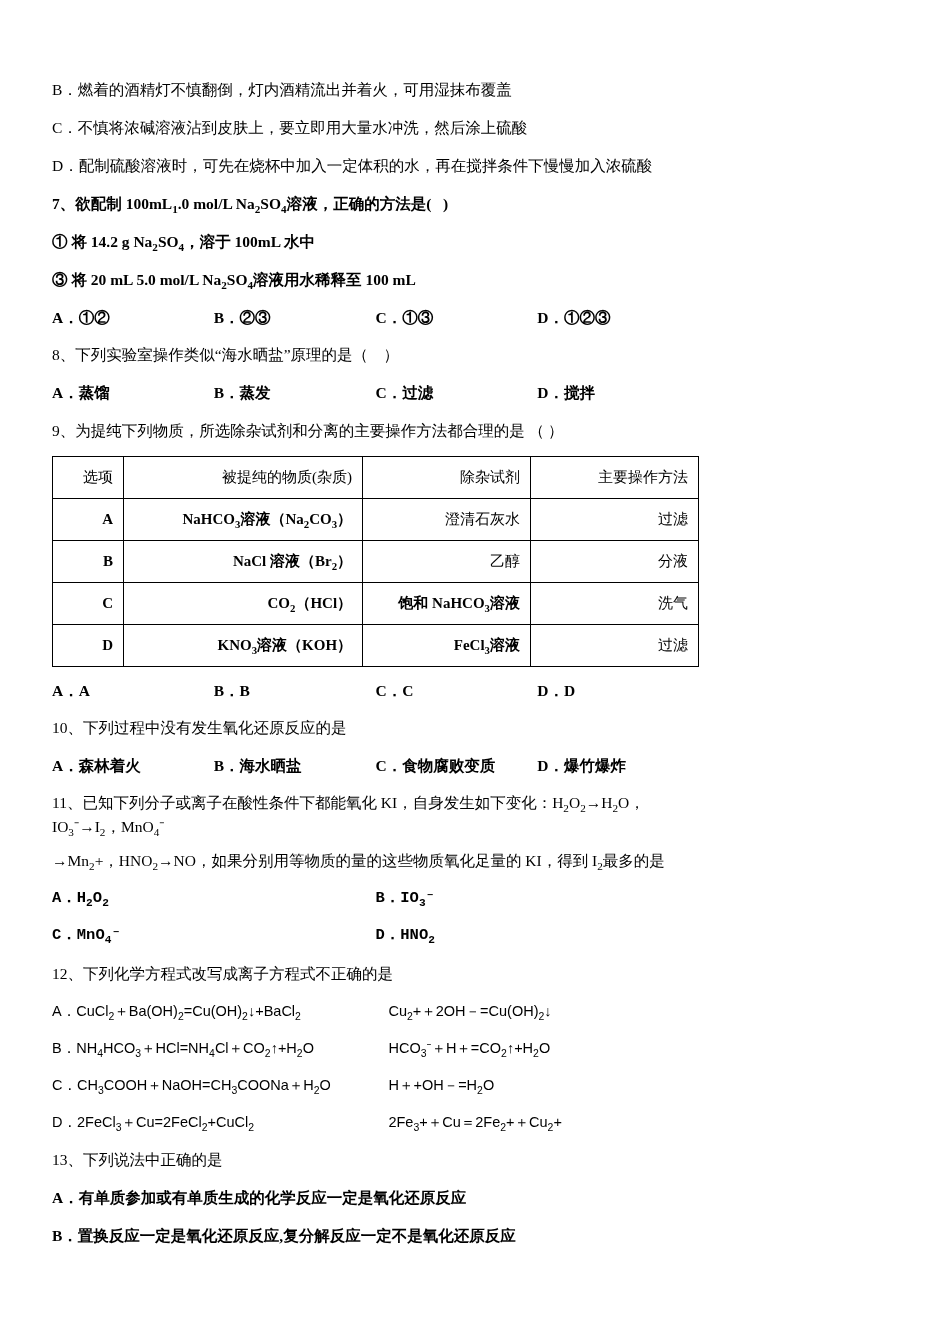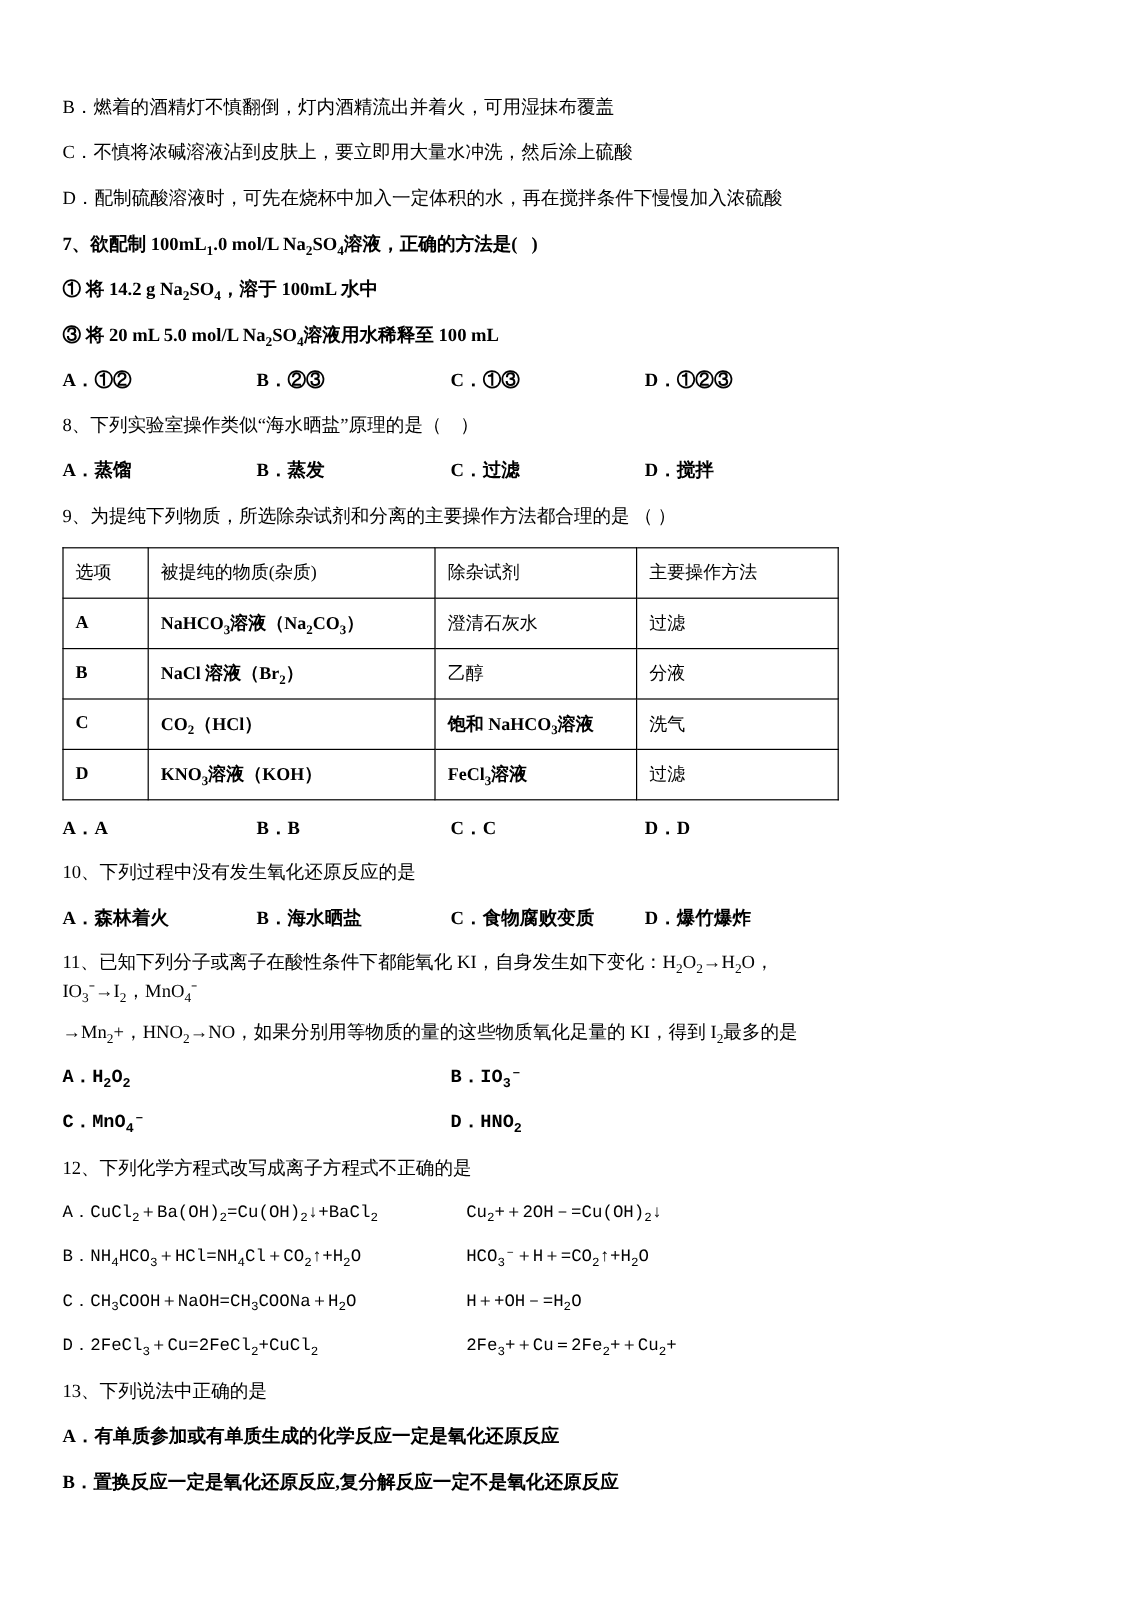--- a/index.html
+++ b/index.html
@@ -51,42 +51,42 @@
   }
   table.qtable {
     border-collapse: collapse;
     width: 100%;
     margin: 8px 0 12px 0;
     font-size: 15px;
   }
   table.qtable th, table.qtable td {
     border: 1px solid #000000;
     padding: 11px 10px;
-    text-align: left;
+    text-align: right;
     vertical-align: middle;
     font-weight: normal;
   }
   table.qtable th {
     font-weight: normal;
   }
   table.qtable td.b, table.qtable th.b {
     font-weight: bold;
   }
   .col1 { width: 11%; }
   .col2 { width: 37%; }
   .col3 { width: 26%; }
   .col4 { width: 26%; }
   .q-head {
     font-size: 15.5px;
     line-height: 1.55;
     margin: 0 0 13px 0;
   }
   .mono-row {
     display: flex;
-    font-family: Liberation Mono, monospace;
+    font-family: Liberation Sans, sans-serif;
     font-size: 14.5px;
     line-height: 1.6;
     margin: 0 0 14px 0;
     justify-content: space-between;
   }
   .mono-row .a { width: 52%; }
   .mono-row .bcol { width: 48%; }
   .tight { margin-bottom: 10px; }
 </style>
 </head>

